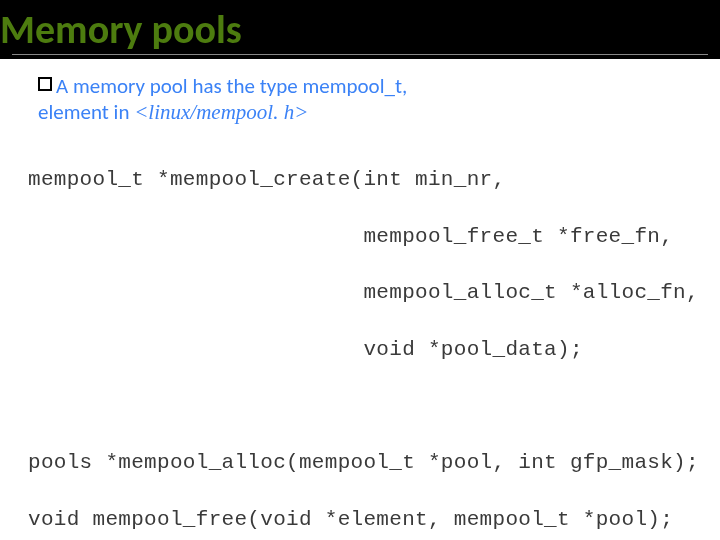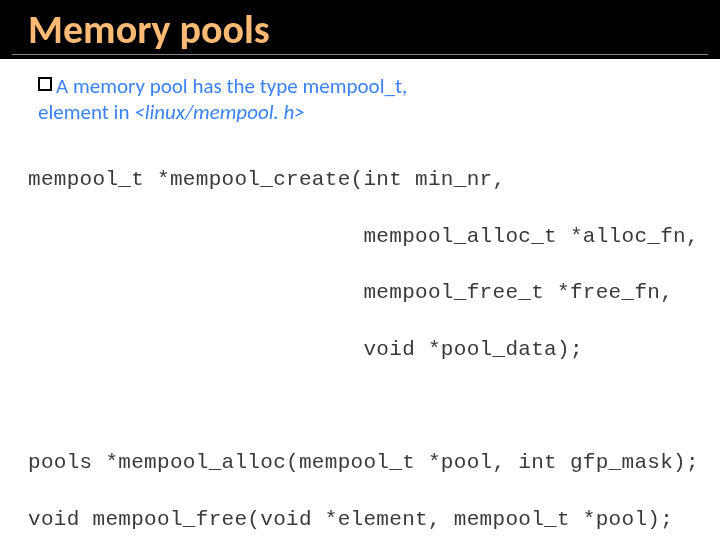--- a/index.html
+++ b/index.html
@@ -9,24 +9,23 @@
     background: #ffffff;
     font-family: Calibri, "Segoe UI", Arial, sans-serif;
     overflow: hidden;
   }
   .header-band {
     background: #000000;
     width: 100%;
     padding: 8px 0 4px 0;
   }
   .title {
-    color: #fdba74;
+    color: #4d7c0f;
     font-size: 40px;
     font-weight: 600;
-    padding-left: 28px;
     line-height: 1.1;
   }
   .title-underline {
     border-bottom: 1px solid #888;
     margin: 2px 12px 0 12px;
     height: 0;
   }
   .body-area {
     padding: 14px 28px 0 28px;
   }
@@ -38,21 +37,21 @@
     margin-left: 10px;
   }
   .bullet-box {
     display: inline-block;
     width: 14px;
     height: 14px;
     border: 2px solid #000;
     vertical-align: 2px;
     margin-right: 4px;
   }
-  .italic { font-style: italic; }
+  .italic { font-style: italic; font-family: Liberation Serif, serif; }
   .code-block {
     font-family: "Courier New", Courier, monospace;
     font-size: 21px;
     color: #3a3a3a;
     white-space: pre;
     line-height: 1.35;
     padding-left: 0px;
     margin-top: 12px;
     letter-spacing: 0.3px;
   }
@@ -68,22 +67,22 @@
 
 <div class="body-area">
 
   <div class="bullet-line">
     <span class="bullet-box"></span><span>A</span><span> memory pool has the type mempool_t,</span><br>
     <span>element in </span><span class="italic">&lt;linux/mempool. h&gt;</span>
   </div>
 
   <div class="code-block">
 <span class="code-line">mempool_t *mempool_create(int min_nr,</span>
+<span class="code-line">                          mempool_free_t *free_fn,</span>
 <span class="code-line">                          mempool_alloc_t *alloc_fn,</span>
-<span class="code-line">                          mempool_free_t *free_fn,</span>
 <span class="code-line">                          void *pool_data);</span>
 <span class="code-line"></span>
 <span class="code-line"></span>
 <span class="code-line">pools *mempool_alloc(mempool_t *pool, int gfp_mask);</span>
 <span class="code-line">void mempool_free(void *element, mempool_t *pool);</span>
   </div>
 
 </div>
 
 </body></html>

